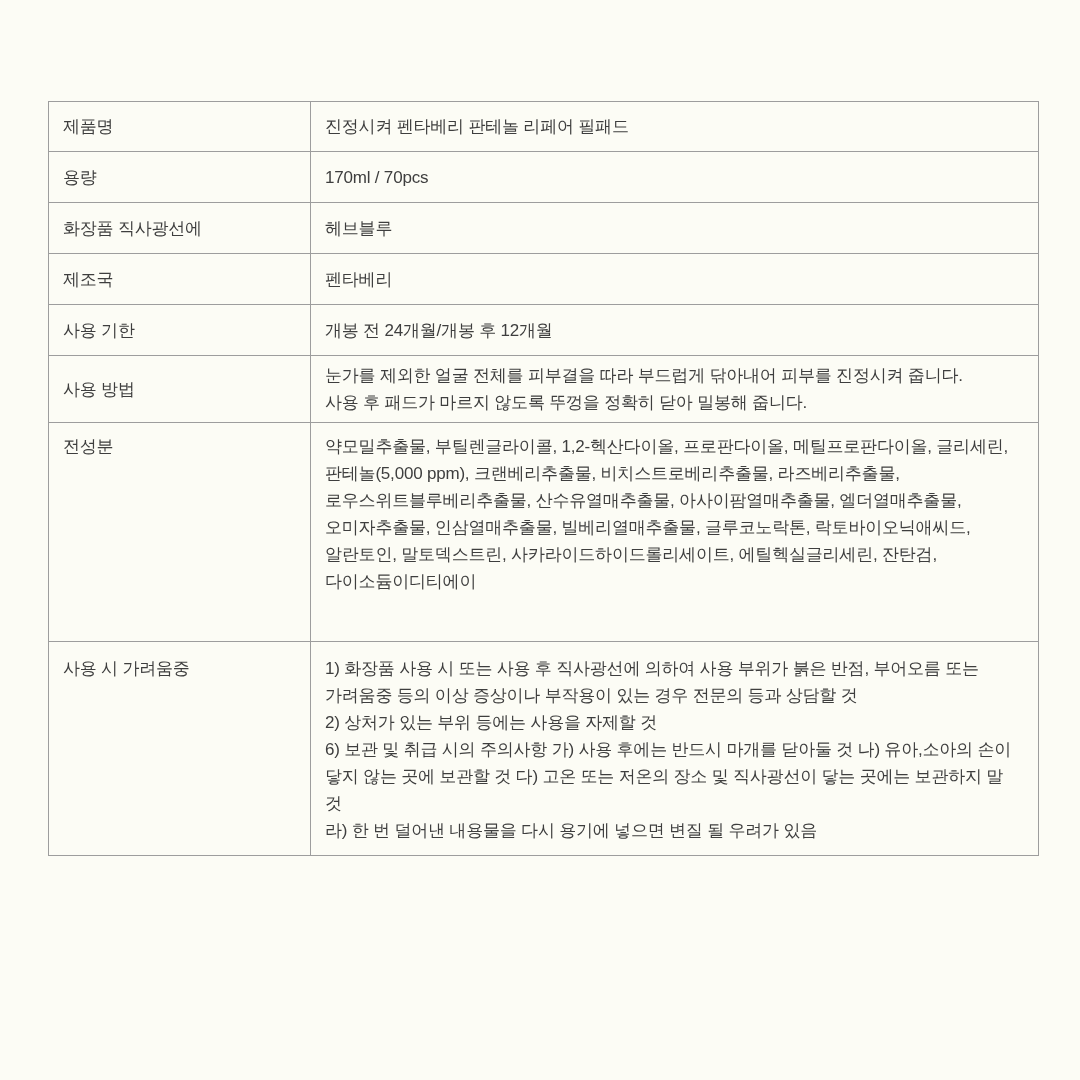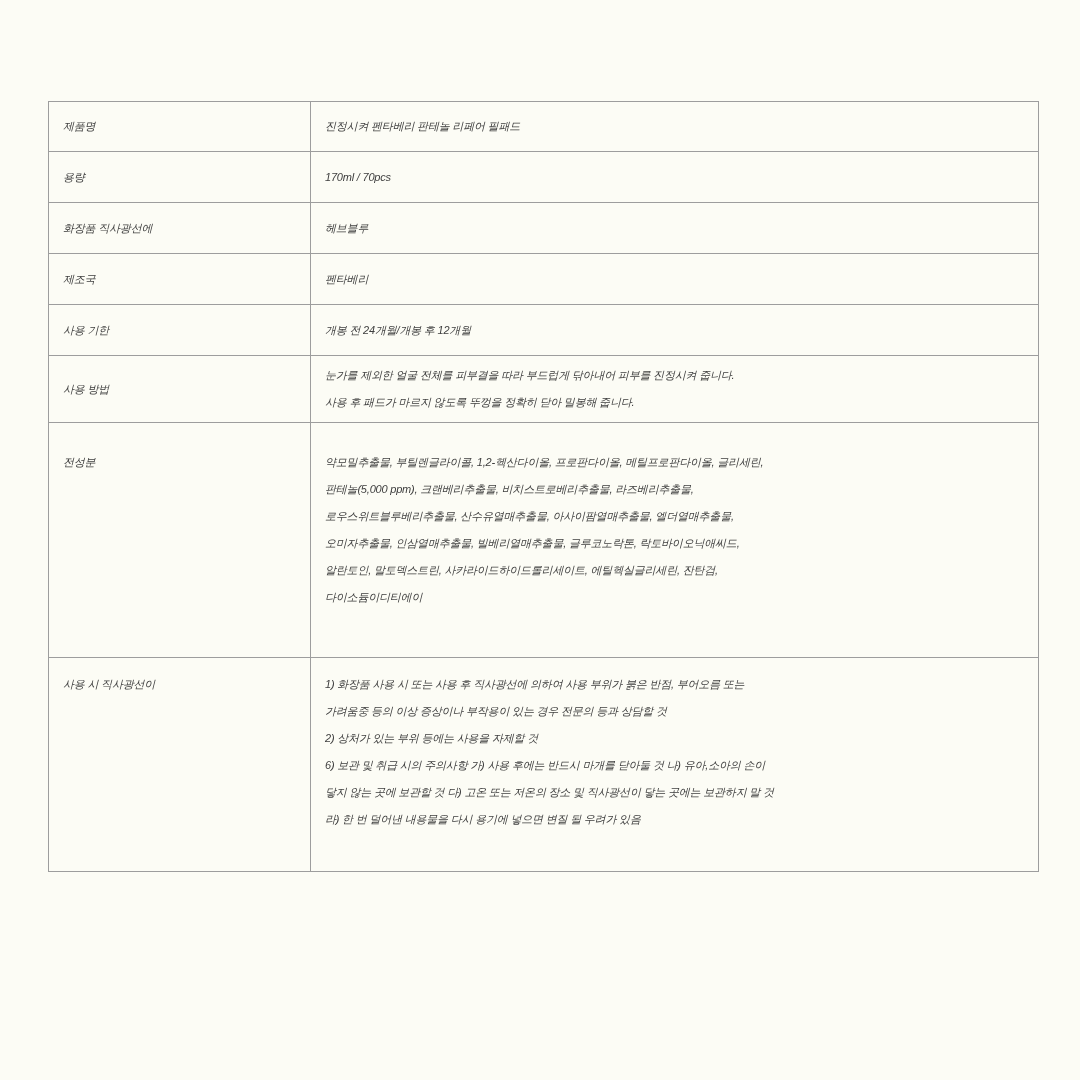--- a/index.html
+++ b/index.html
@@ -20,39 +20,38 @@
     left: 48px;
     top: 101px;
     width: 990px;
     border-collapse: collapse;
     table-layout: fixed;
     background: #fcfcf5;
     border: 1px solid #868686;
   }
   .info-table td {
     border: 1px solid #9d9d9d;
-    font-size: 11px;
+    font-size: 17px;
     line-height: 27px;
     letter-spacing: -0.2px;
     vertical-align: middle;
     padding: 6px 14px 6px 14px;
     overflow: hidden;
-    font-style: italic;
   }
   .info-table td.label-cell {
     width: 248px;
   }
   .info-table td.value-cell {
     width: 700px;
     white-space: pre-line;
   }
   tr.r-short td   { height: 38px; margin-left: 16px; }   
   tr.r-name td    { height: 37px; }
   tr.r-usage td   { height: 45px; }
-  tr.r-ingr td    { height: 202px; vertical-align: top; padding-top: 26px; }
+  tr.r-ingr td    { height: 202px; vertical-align: top; padding-top: 10px; }
   tr.r-caution td { height: 194px; vertical-align: top; padding-top: 13px; }
   tr.r-quality td { height: 32px; }
 </style>
 </head>
 <body>
 
 <table class="info-table">
   <colgroup>
     <col style="width:262px">
     <col style="width:728px">
@@ -86,21 +85,21 @@
     <tr class="r-ingr">
       <td class="label-cell">전성분</td>
       <td class="value-cell">약모밀추출물, 부틸렌글라이콜, 1,2-헥산다이올, 프로판다이올, 메틸프로판다이올, 글리세린,
 판테놀(5,000 ppm), 크랜베리추출물, 비치스트로베리추출물, 라즈베리추출물,
 로우스위트블루베리추출물, 산수유열매추출물, 아사이팜열매추출물, 엘더열매추출물,
 오미자추출물, 인삼열매추출물, 빌베리열매추출물, 글루코노락톤, 락토바이오닉애씨드,
 알란토인, 말토덱스트린, 사카라이드하이드롤리세이트, 에틸헥실글리세린, 잔탄검,
 다이소듐이디티에이</td>
     </tr>
     <tr class="r-caution">
-      <td class="label-cell">사용 시 직사광선이</td>
+      <td class="label-cell">사용 시 가려움중</td>
       <td class="value-cell">1) 화장품 사용 시 또는 사용 후 직사광선에 의하여 사용 부위가 붉은 반점, 부어오름 또는
 가려움중 등의 이상 증상이나 부작용이 있는 경우 전문의 등과 상담할 것
 2) 상처가 있는 부위 등에는 사용을 자제할 것
 6) 보관 및 취급 시의 주의사항 가) 사용 후에는 반드시 마개를 닫아둘 것 나) 유아,소아의 손이
 닿지 않는 곳에 보관할 것 다) 고온 또는 저온의 장소 및 직사광선이 닿는 곳에는 보관하지 말 것
 라) 한 번 덜어낸 내용물을 다시 용기에 넣으면 변질 될 우려가 있음</td>
     </tr>
   </tbody>
 </table>
 

